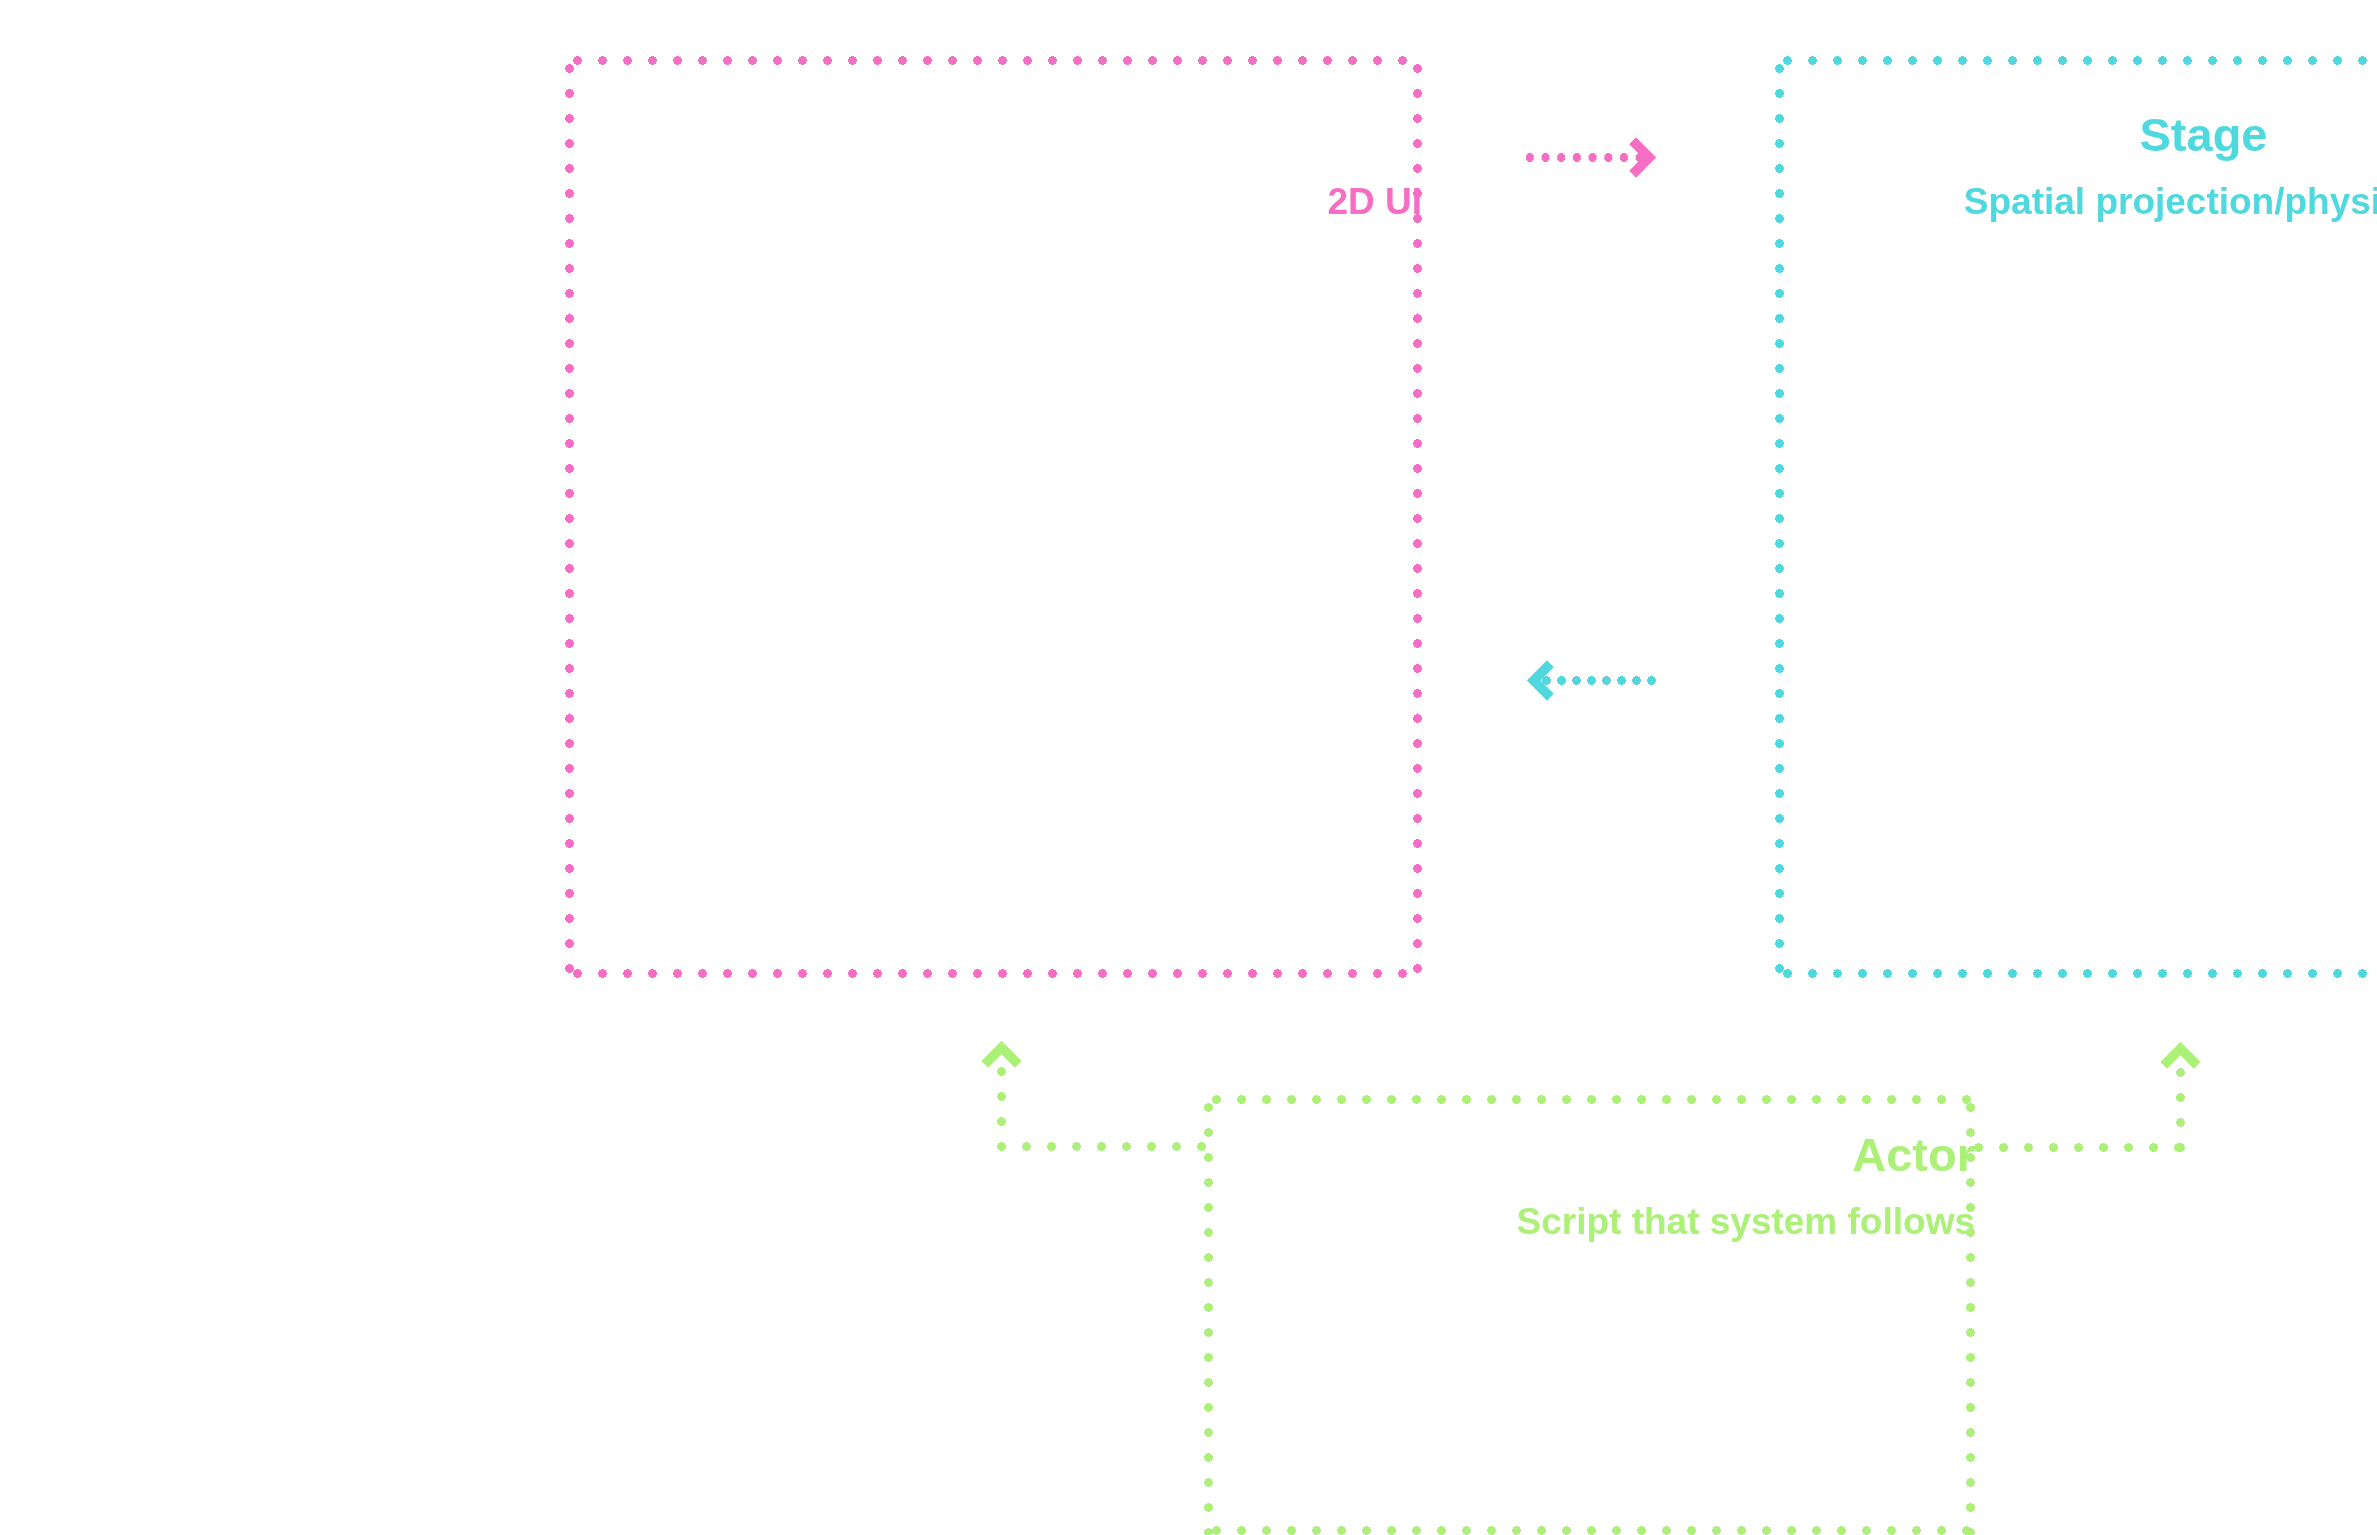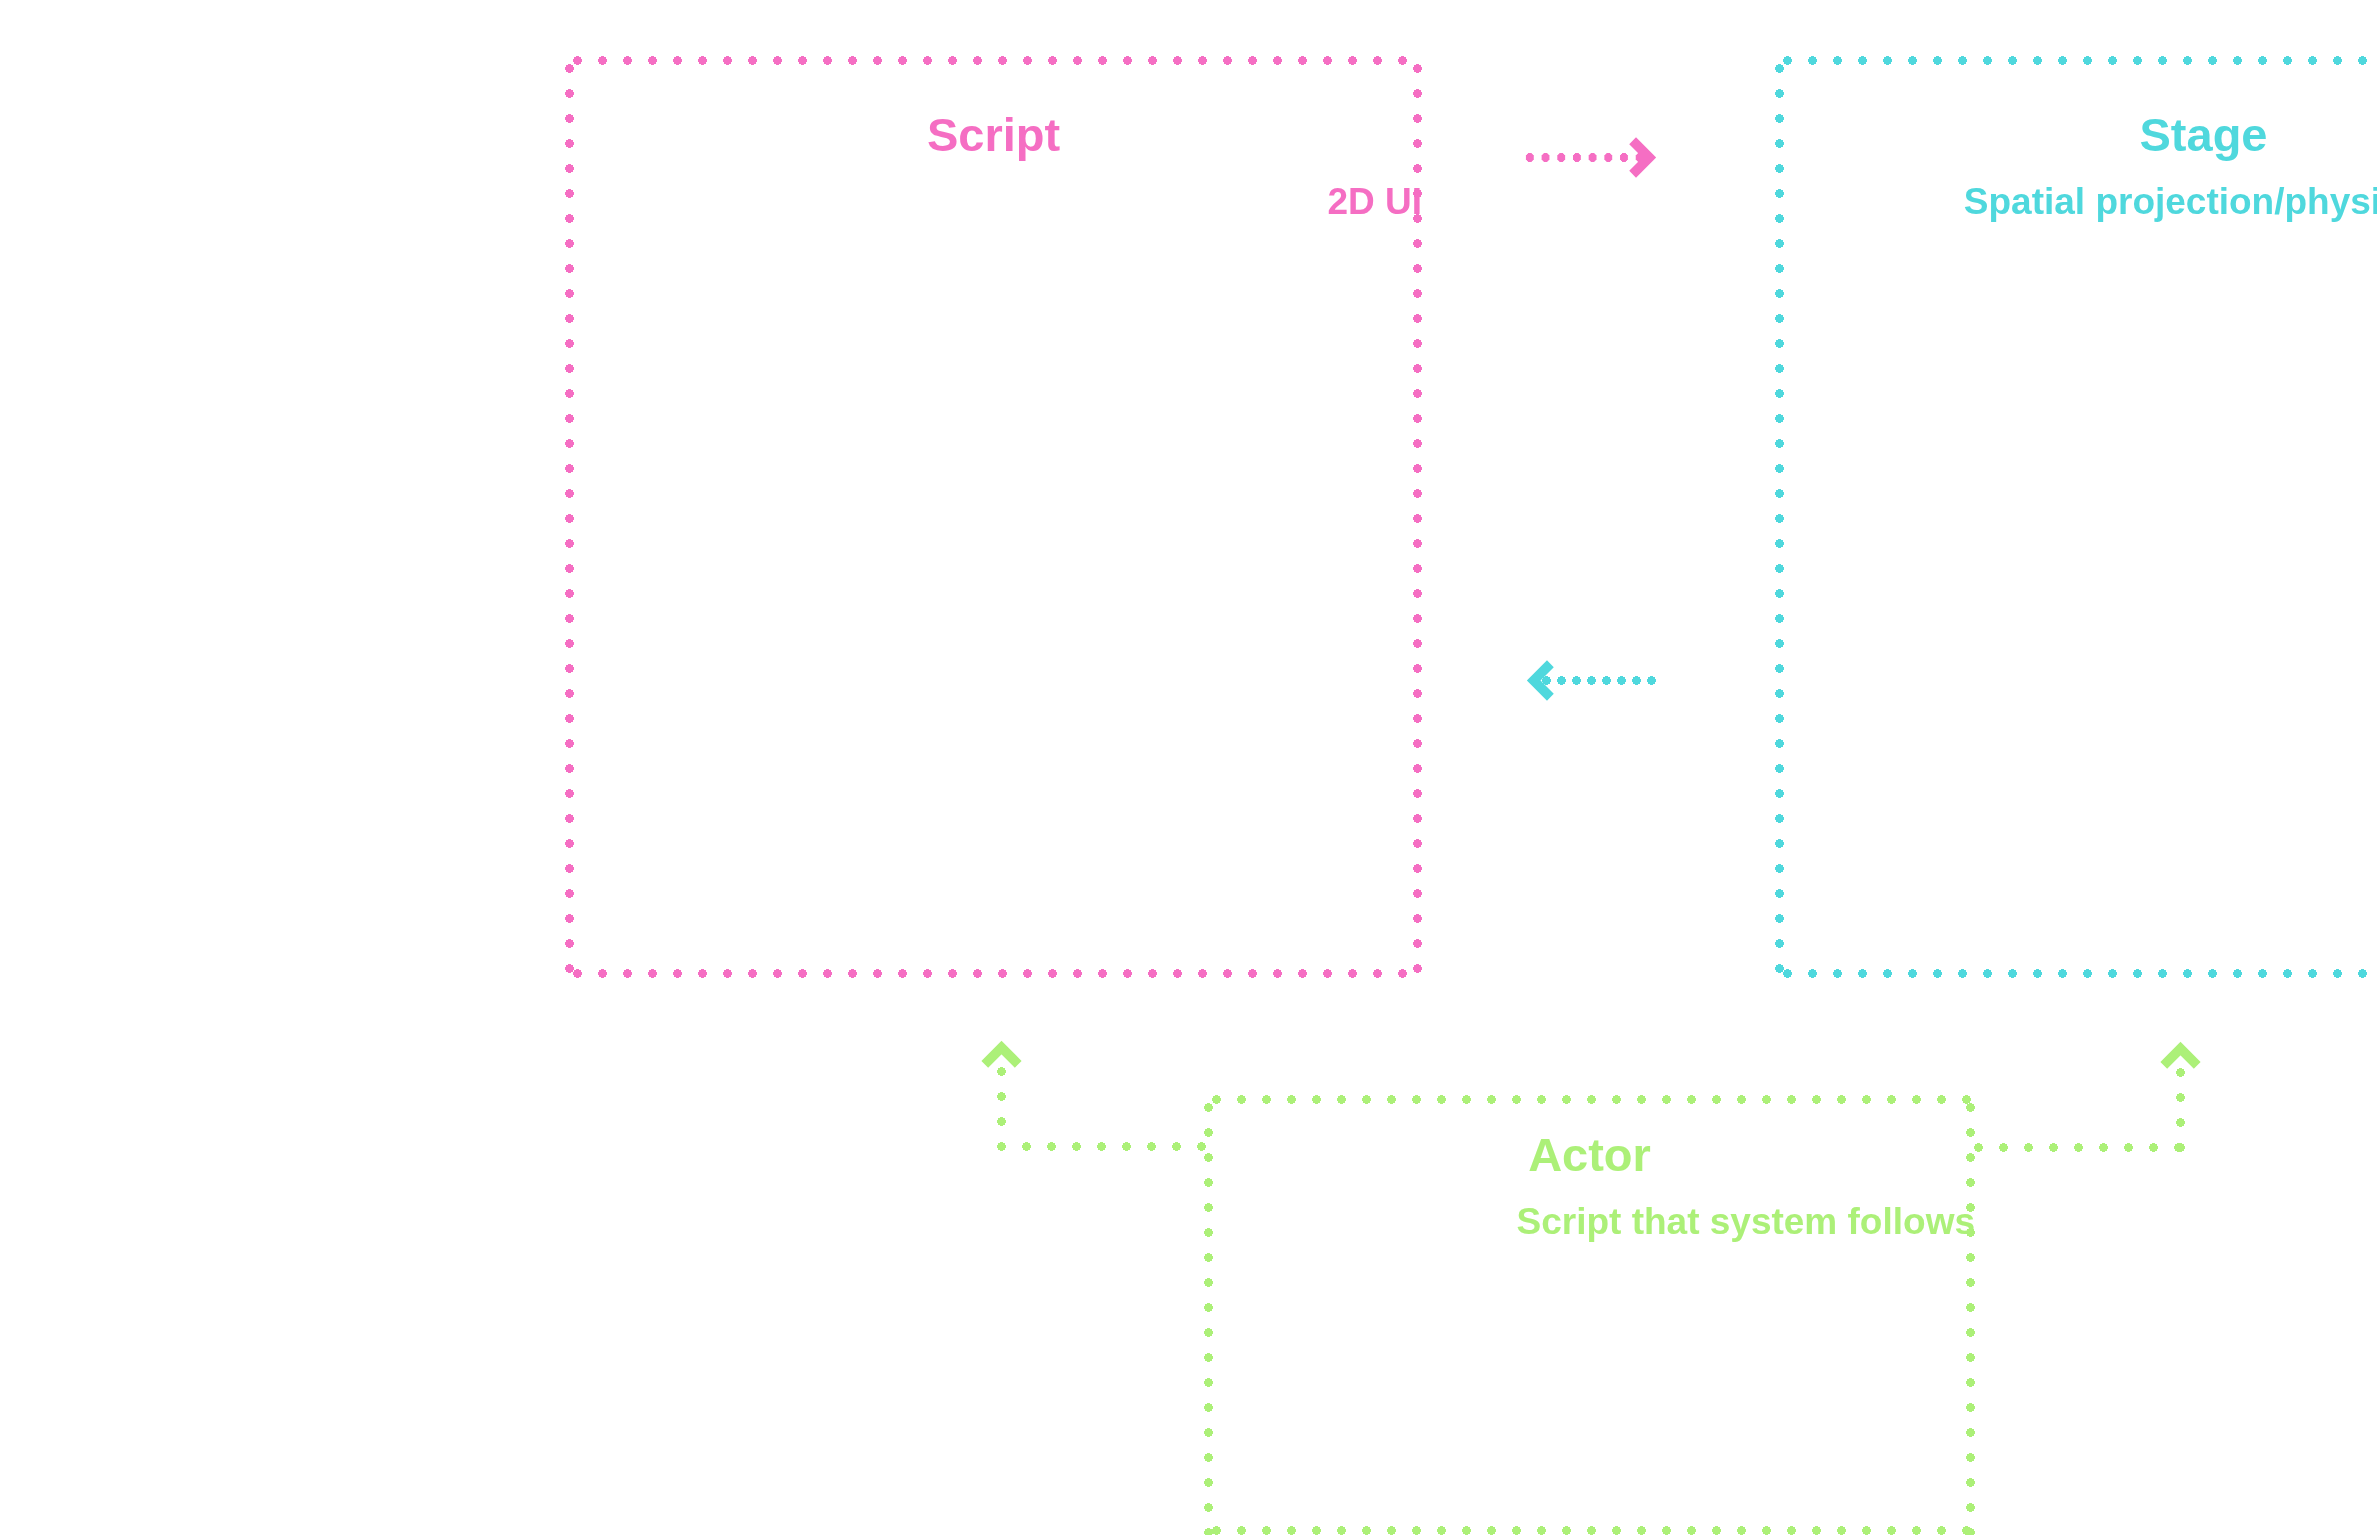--- a/index.html
+++ b/index.html
@@ -38,21 +38,21 @@
   }
   .box-subtitle {
     position: absolute; left: 0; right: 0;
     text-align: right;
     font-size: 37px; font-weight: 700; line-height: 1;
     color: var(--c);
     white-space: nowrap;
   }
   .t-std   .box-title    { top: 55px; }
   .t-std   .box-subtitle { top: 127px; }
-  .t-actor .box-title    { top: 36px;  }
+  .t-actor .box-title    { top: 36px; text-align: right;  }
   .t-actor .box-subtitle { top: 108px; }
 
   
   .dots-h {
     position: absolute; height: 8.6px;
     background-image: radial-gradient(circle 4.3px at center, var(--c) 97%, transparent 100%);
     background-size: var(--sp, 25px) 8.6px;
     background-repeat: repeat-x;
     background-position: left center;
   }
@@ -68,21 +68,20 @@
   .pink-el  { --c: var(--pink); }
   .cyan-el  { --c: var(--cyan); }
   .green-el { --c: var(--green); }
 </style>
 </head>
 <body style="background: rgb(255, 255, 255);">
 
 <div class="canvas">
 
   <div class="dotbox pink-el t-std" style="left:565px; top:56px; width:857px; height:922px;">
-    <div class="box-title">Script</div>
     <div class="box-subtitle">2D UI</div>
   </div>
 
   <div class="dotbox cyan-el t-std" style="left:1775px; top:56px; width:857px; height:922px;">
     <div class="box-title">Stage</div>
     <div class="box-subtitle">Spatial projection/physical interaction</div>
   </div>
 
   <div class="dotbox green-el t-actor" style="left:1204px; top:1095px; width:771px; height:440px;">
     <div class="box-title">Actor</div>

